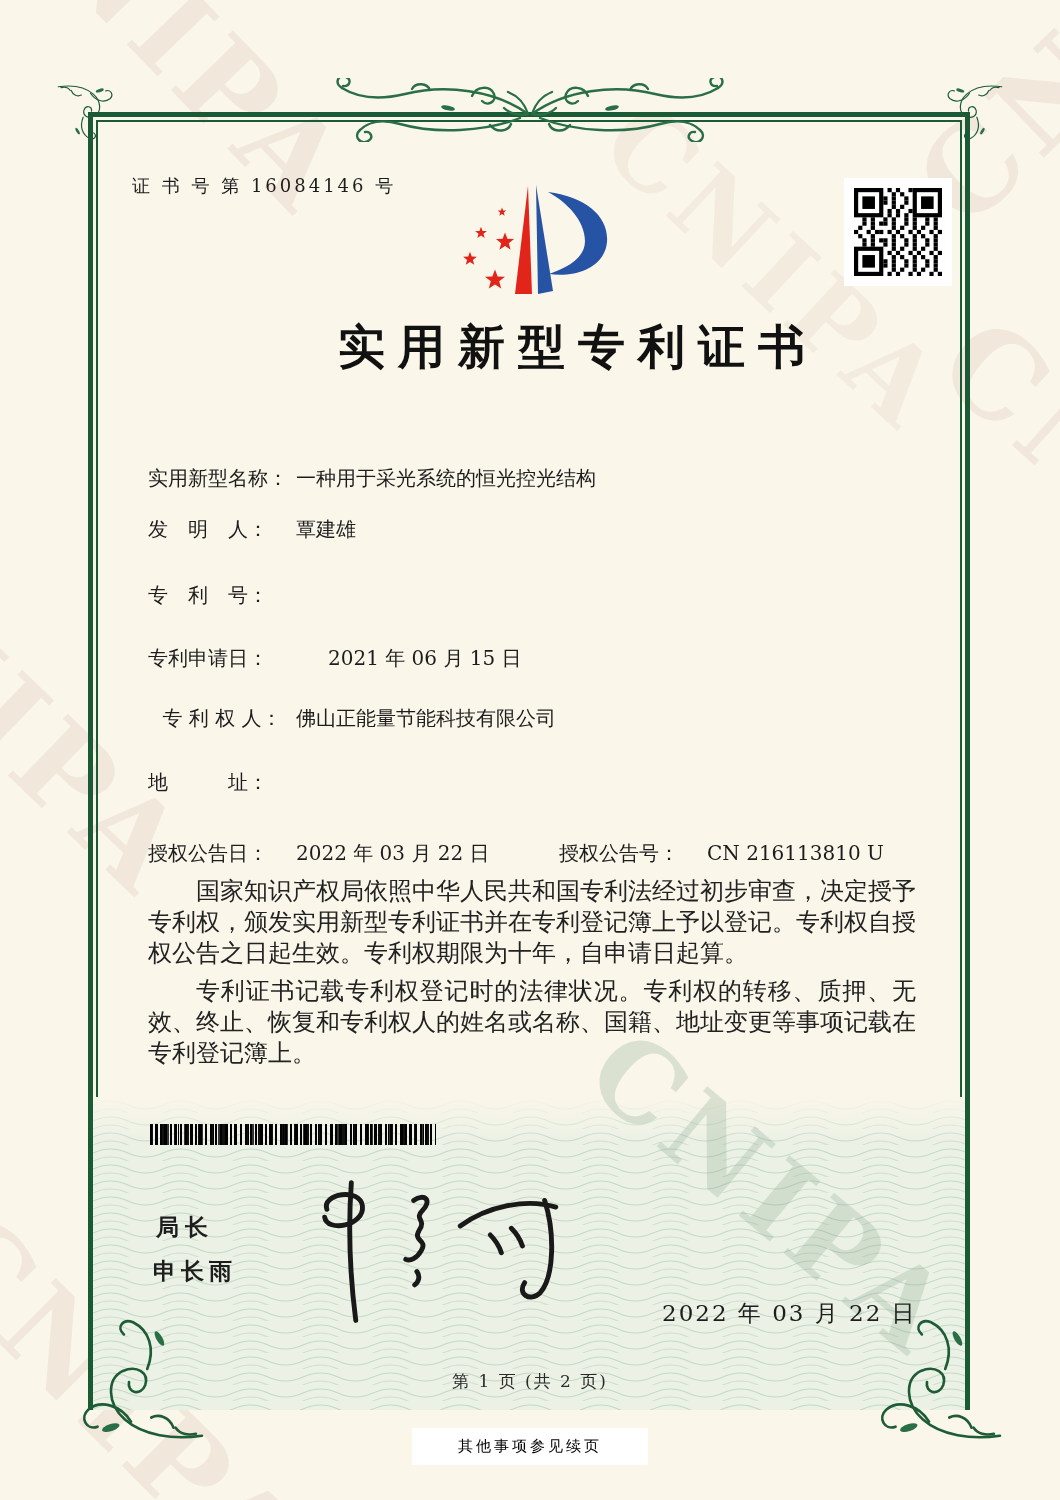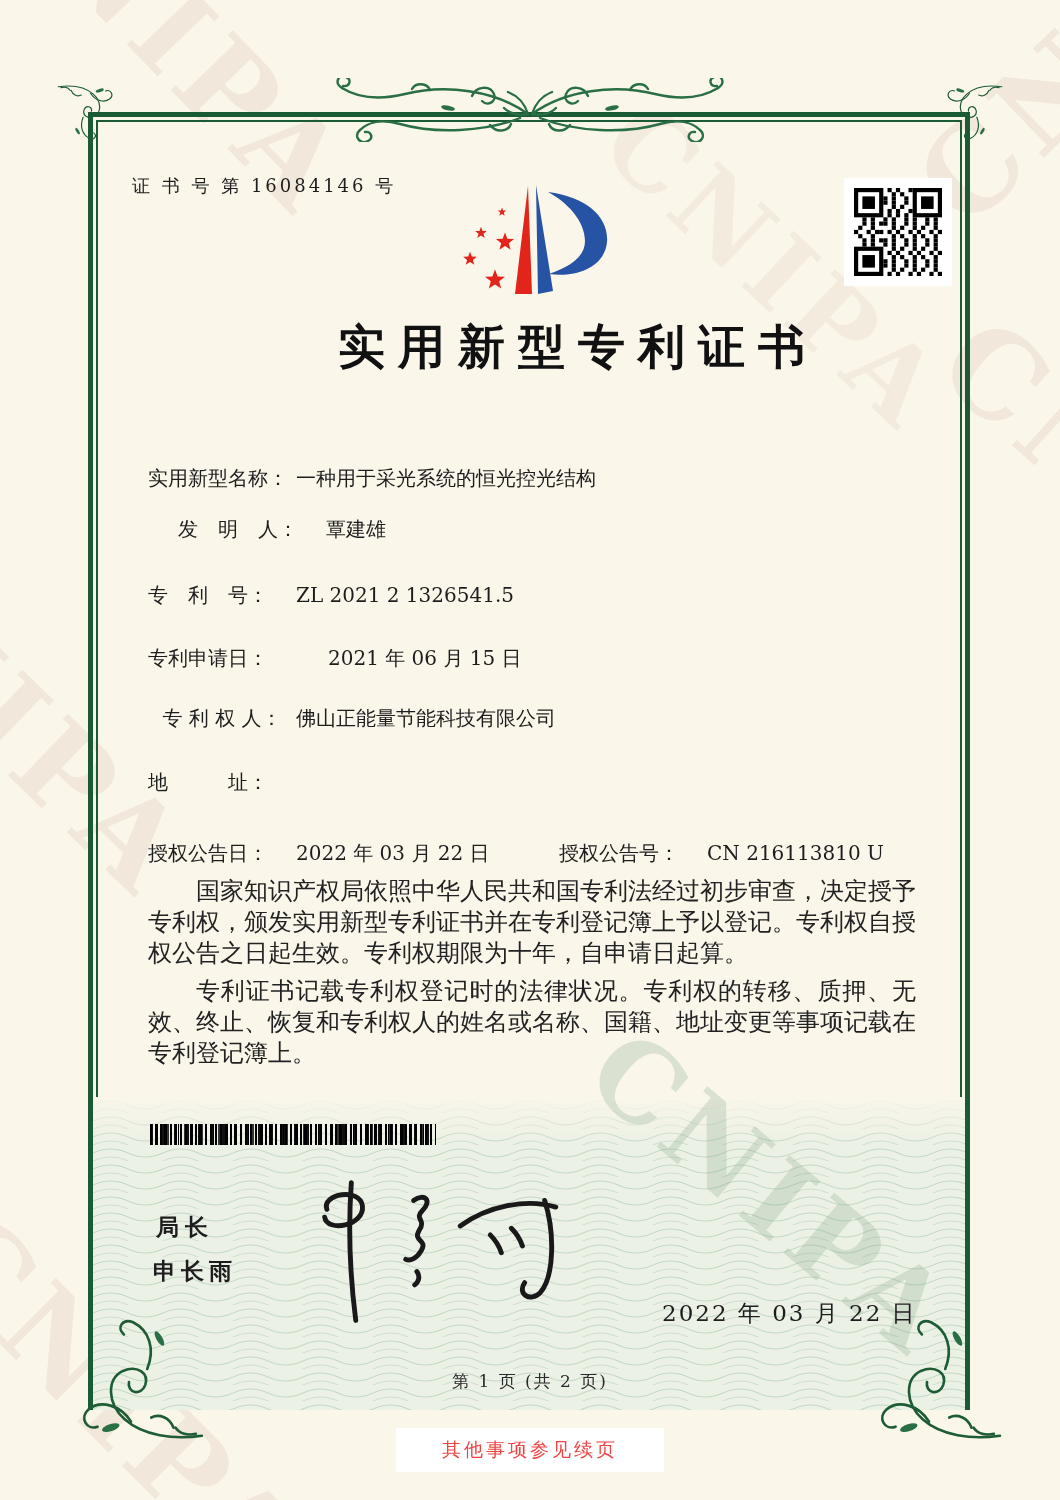--- a/index.html
+++ b/index.html
@@ -43,21 +43,21 @@
       display:flex;align-items:center;justify-content:center;}
   .title{
     position:absolute;left:0;top:316px;width:100%;text-align:center;
     font-size:47px;font-weight:bold;letter-spacing:13px;color:#111;padding-left:48px;
   }
   
   .fields{position:absolute;left:148px;top:0;width:770px;font-size:20px;}
   .frow{position:absolute;left:0;display:flex;line-height:30px;white-space:nowrap;}
   .frow .lbl{flex:0 0 auto;min-width:148px;}
   .frow .val{flex:0 0 auto;}
-  .r0{top:463px;} .r1{top:514px;margin-left:30px;} .r2{top:580px;} .r3{top:643px;gap:32px;} .r4{top:703px;text-align:center;}
+  .r0{top:463px;} .r1{top:514px;} .r2{top:580px;} .r3{top:643px;gap:32px;} .r4{top:703px;text-align:center;}
   .raddr{top:766px;line-height:32px;}
   .raddr .addr-lines{white-space:normal;width:640px;}
   .rgrant{top:838px;}
   .rgrant .lbl2{margin-left:58px;min-width:148px;}
   
   .body-text{
     position:absolute;left:148px;top:876px;width:768px;
     font-size:24px;line-height:31px;text-align:justify;color:#222;
   }
   .body-text p{margin:0 0 7px 0;text-indent:2em;}
@@ -76,21 +76,21 @@
   .sign-title{position:absolute;left:156px;top:1212px;font-size:23px;
     font-family:"DejaVu Sans","Liberation Sans",sans-serif;font-weight:600;letter-spacing:6px;}
   .sign-name{position:absolute;left:153px;top:1256px;font-size:23px;
     font-family:"DejaVu Sans","Liberation Sans",sans-serif;font-weight:600;letter-spacing:5px;}
   .signature{position:absolute;left:292px;top:1176px;width:292px;height:150px;}
   .issue-date{position:absolute;left:662px;top:1298px;font-size:23px;letter-spacing:2px;}
   .page-info{position:absolute;left:0;top:1370px;width:100%;text-align:center;
     font-size:17px;letter-spacing:2px;color:#2a2a2a;}
   .footer-note{
     position:absolute;left:50%;top:1428px;transform:translateX(-50%);
-    background:#ffffff;padding:9px 46px;font-size:19px;letter-spacing:3px;color:#ef4444;
+    background:#ffffff;padding:9px 46px;font-size:15px;letter-spacing:3px;color:#000000;
   }
   .hidden-defs{position:absolute;width:0;height:0;overflow:hidden;}
 </style>
 </head>
 <body>
 
 <div class="page">
 
   <svg class="hidden-defs" aria-hidden="true">
     <defs>
@@ -313,21 +313,20 @@
     <div class="frow r0">
       <span class="lbl">实用新型名称：</span>
       <span class="val">一种用于采光系统的恒光控光结构</span>
     </div>
     <div class="frow r1">
       <span class="lbl">发　明　人：</span>
       <span class="val">覃建雄</span>
     </div>
     <div class="frow r2">
       <span class="lbl">专　利　号：</span>
-      <span class="val">ZL 2021 2 1326541.5</span>
     </div>
     <div class="frow r3">
       <span class="lbl">专利申请日：</span>
       <span class="val">2021 年 06 月 15 日</span>
     </div>
     <div class="frow r4">
       <span class="lbl">专 利 权 人：</span>
       <span class="val">佛山正能量节能科技有限公司</span>
     </div>
     <div class="frow raddr">

